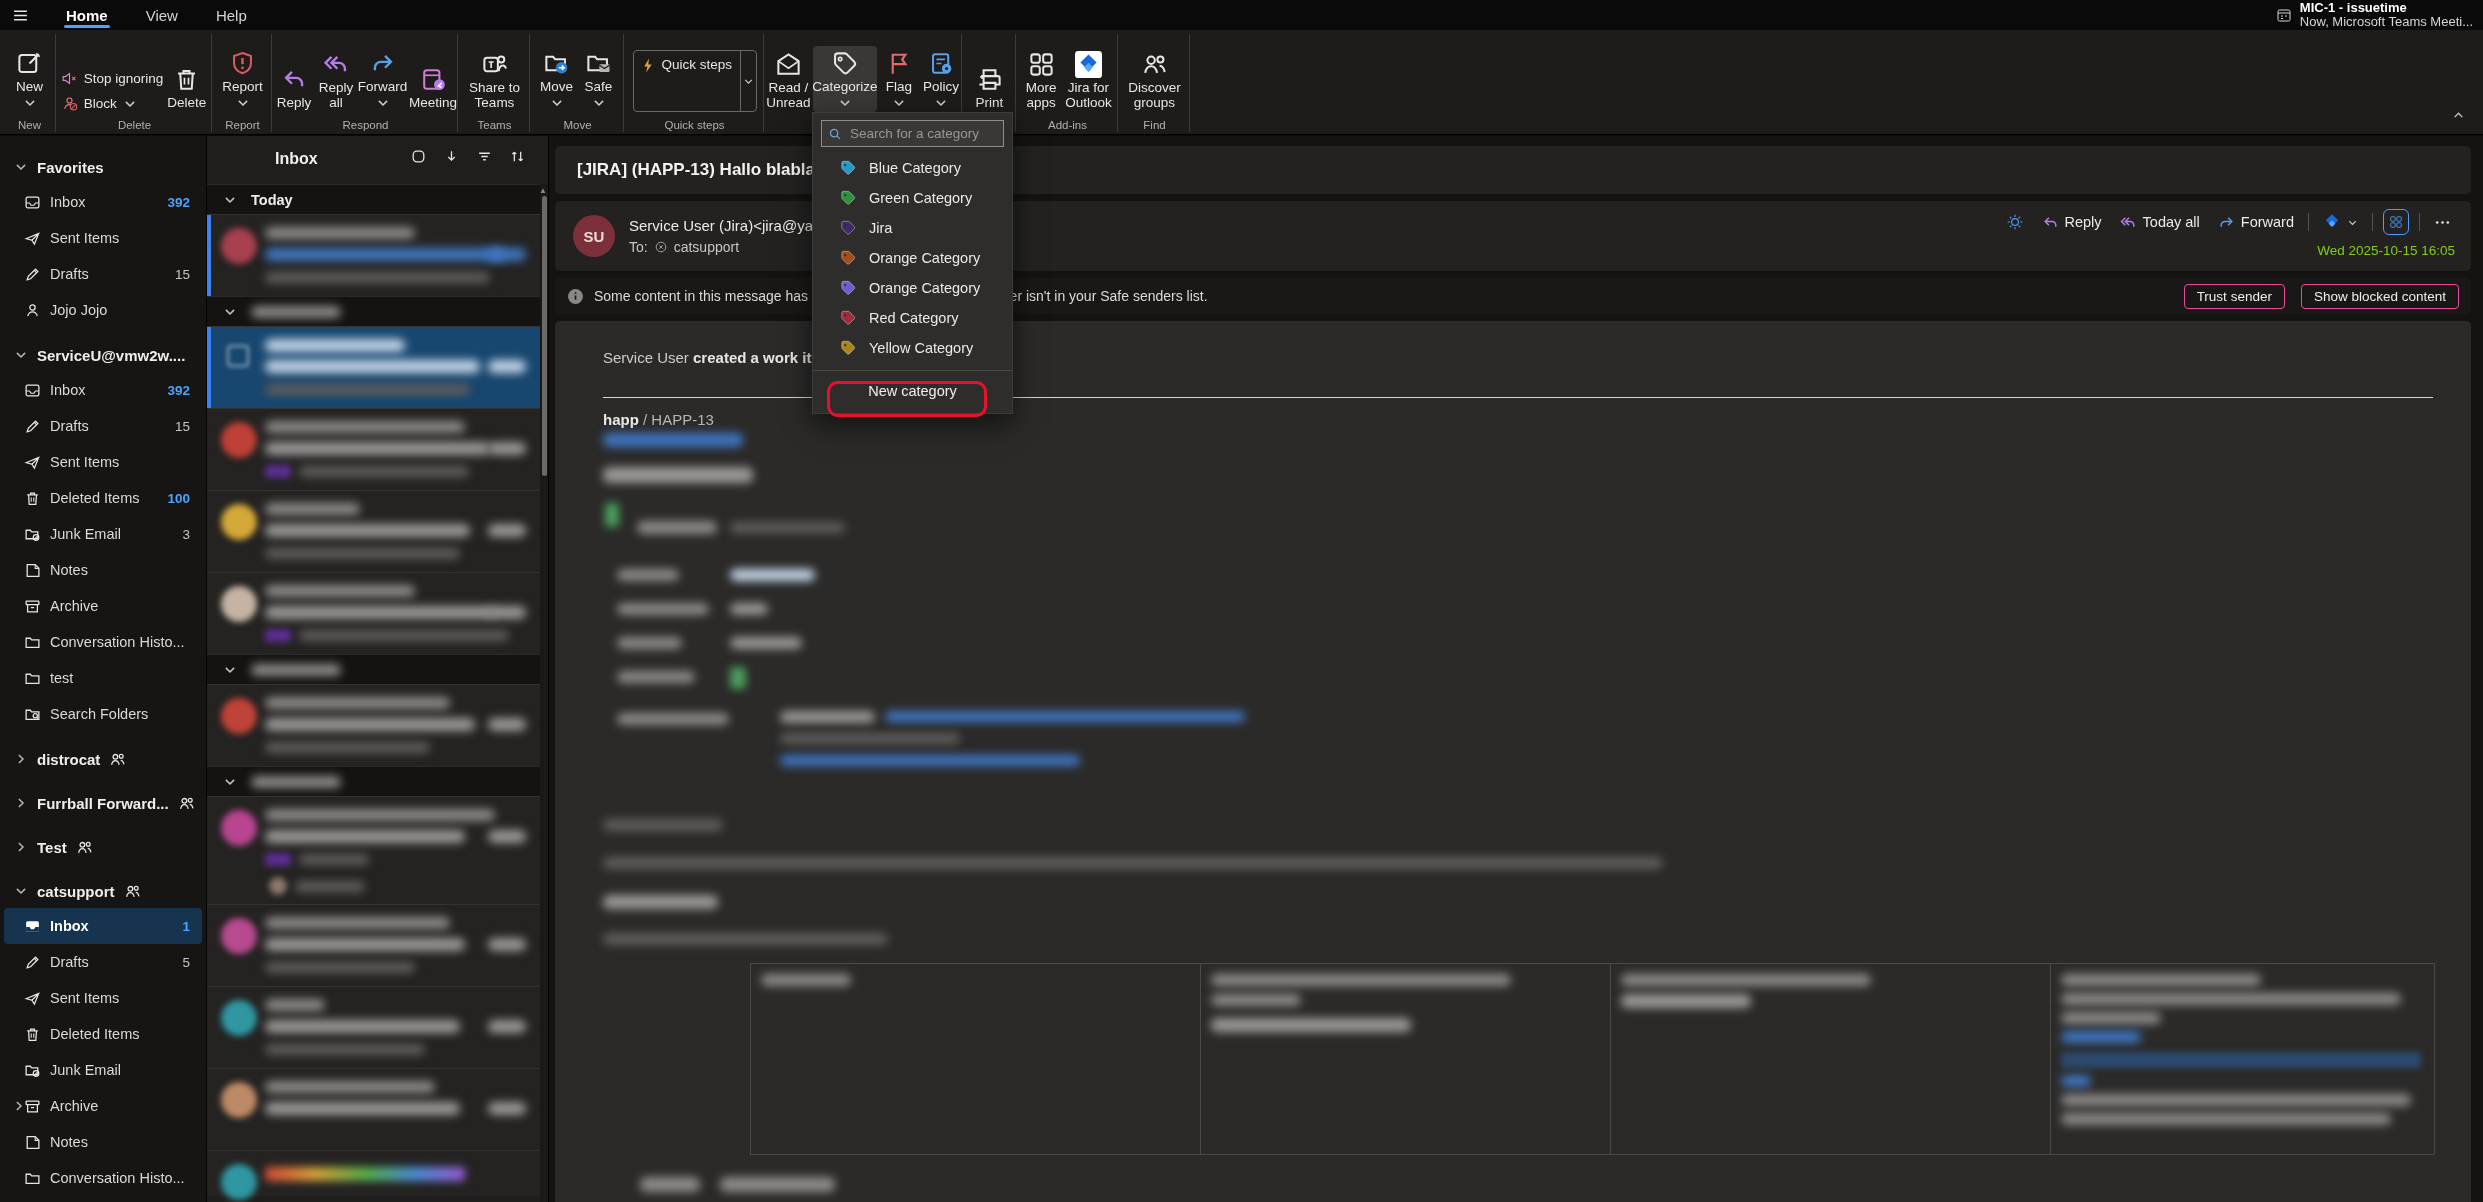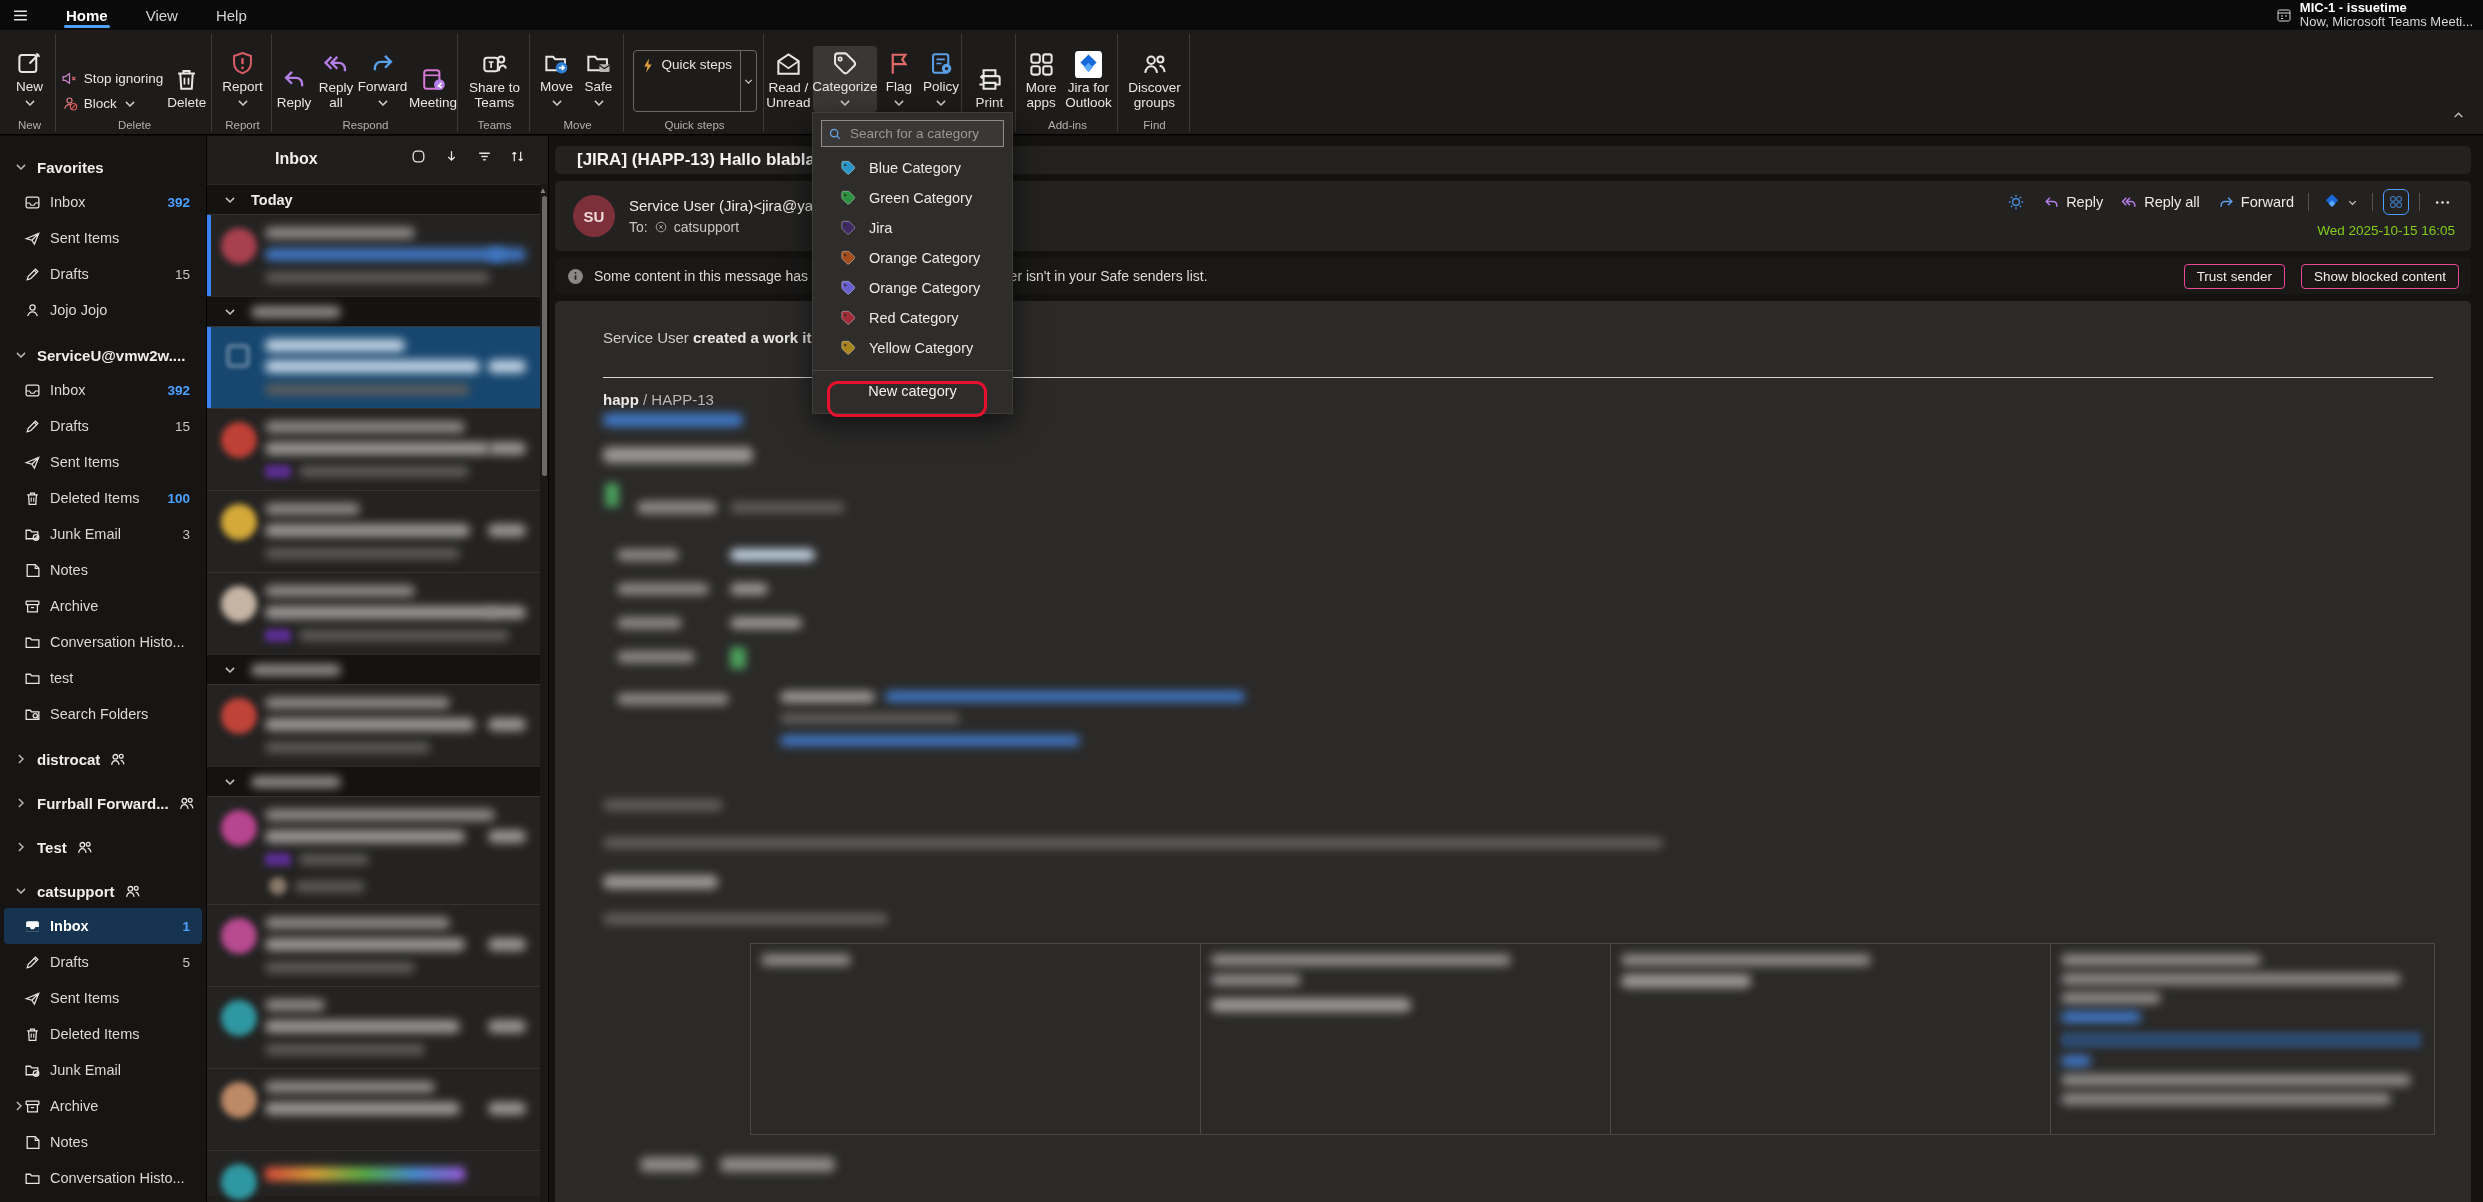--- a/index.html
+++ b/index.html
@@ -77,21 +77,21 @@
   .rd.dim{background:#5f5d5b;height:11px;}
   .chip{position:absolute;width:26px;height:13px;border-radius:3px;filter:blur(3px);}
   .subav{position:absolute;width:18px;height:18px;border-radius:50%;filter:blur(3px);}
   .rainbow{position:absolute;height:14px;border-radius:4px;filter:blur(4px);background:linear-gradient(90deg,#d84a3a,#d8a23a,#58b04a,#4a8fd8,#9a5ad8);}
   .ml-scroll{position:absolute;right:0px;top:48px;bottom:0;width:8px;background:#1a1918;}
   .ml-thumb{position:absolute;right:1px;top:12px;width:5px;height:280px;border-radius:3px;background:#6b6967;}
   .ml-scrollup{position:absolute;right:1px;top:2px;color:#8a8886;font-size:8px;}
 
   
   .pane{flex:1;position:relative;background:#141312;padding:10px 12px 0 6px;display:flex;flex-direction:column;gap:7px;}
-  .pane-subject{height:28px;background:#232221;border-radius:5px;display:flex;align-items:center;padding-left:22px;}
+  .pane-subject{height:48px;background:#232221;border-radius:5px;display:flex;align-items:center;padding-left:22px;}
   .pane-subject span{font-size:17px;font-weight:bold;color:#f4f2f0;}
   .pane-head{height:70px;background:#232221;border-radius:5px;position:relative;display:flex;align-items:center;padding-left:18px;}
   .avatar{width:42px;height:42px;border-radius:50%;display:flex;align-items:center;justify-content:center;font-size:15px;font-weight:bold;color:#f0dadb;}
   .send-col{margin-left:14px;display:flex;flex-direction:column;gap:5px;}
   .sender{font-size:15px;color:#ecEAE8;color:#eceae8;}
   .to-row{display:flex;align-items:center;gap:6px;font-size:14px;color:#c8c6c4;}
   .head-actions{position:absolute;right:16px;top:8px;display:flex;flex-direction:column;align-items:flex-end;gap:8px;}
   .act-row{display:flex;align-items:center;gap:10px;font-size:14.5px;color:#eceae8;}
   .act-btn{display:flex;align-items:center;gap:6px;cursor:pointer;padding:2px 4px;border-radius:4px;}
   .act-div{width:1px;height:18px;background:#55534f;}
@@ -975,21 +975,21 @@
                   </svg>
                 </span>
               <span>Reply</span>
             </span>
             <span class="act-btn">
               <span class="icn">
                   <svg width="17" height="17" viewBox="0 0 16 16">
                     <path d="M5 3.5 1.5 7 5 10.5M8.5 3.5 5 7l3.5 3.5M5 7h4.5a3.5 3.5 0 0 1 3.5 3.5V12" stroke="#b57ee5" fill="none" stroke-width="1.4"></path>
                   </svg>
                 </span>
-              <span>Reply all</span>
+              <span>Today all</span>
             </span>
             <span class="act-btn">
               <span class="icn">
                   <svg width="17" height="17" viewBox="0 0 16 16">
                     <path d="M9.5 3.5 13 7l-3.5 3.5M13 7H6.5A3.5 3.5 0 0 0 3 10.5V12" stroke="#5aa0e8" fill="none" stroke-width="1.4"></path>
                   </svg>
                 </span>
               <span>Forward</span>
             </span>
             <span class="act-div"></span>

